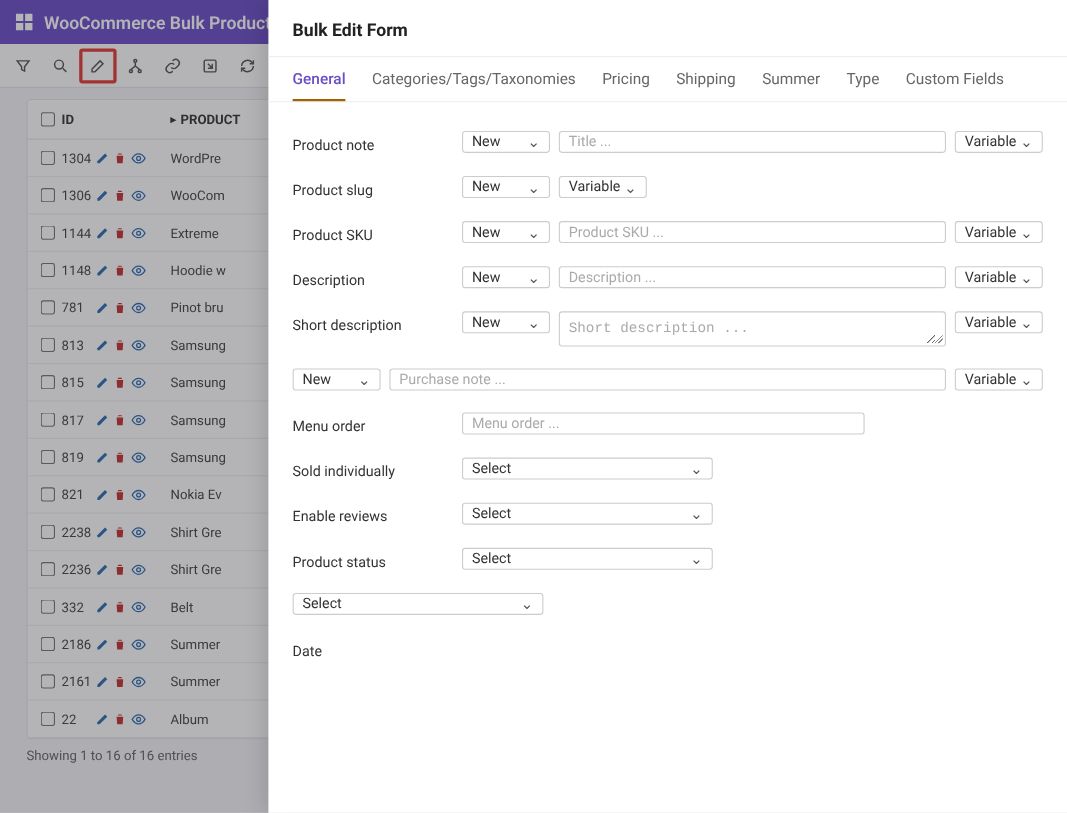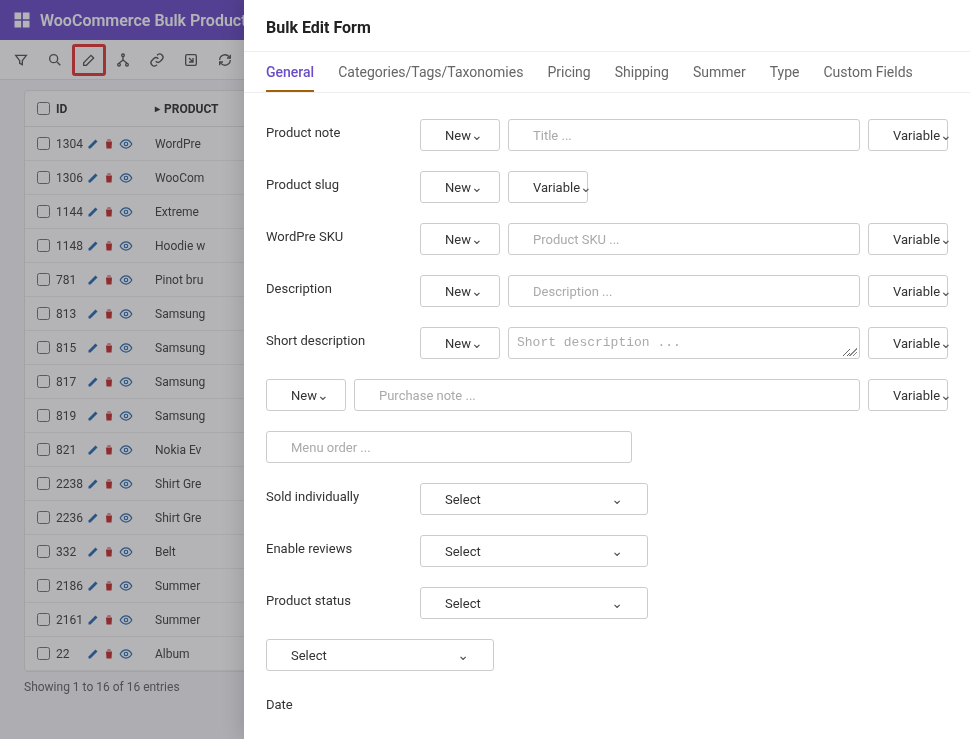--- a/index.html
+++ b/index.html
@@ -144,24 +144,24 @@
     .form-controls {
       flex: 1;
       display: flex;
       gap: 8px;
       align-items: flex-start;
     }
     .select-wrap, .input-wrap {
       border: 1px solid #ccc;
       border-radius: 3px;
       background: #fff;
-      height: 32px;
+      height: 20px;
       display: flex;
       align-items: center;
-      padding: 0 24px;
+      padding: 0 8px;
       font-size: 13px;
       color: #333;
       position: relative;
     }
     .select-wrap { justify-content: space-between; cursor: pointer; }
     .select-small { width: 80px; }
     .select-var { width: 80px; }
     .select-wide { width: 228px; }
     .input-mid { flex: 1; }
     .input-mid input, .input-mid textarea, .input-solo input {
@@ -713,21 +713,21 @@
             <span class="chevron">⌄</span>
         </div>
         <div class="select-wrap select-var">
           <span>Variable</span>
             <span class="chevron">⌄</span>
         </div>
       </div>
     </div>
 
     <div class="form-row">
-      <div class="form-label">WordPre SKU</div>
+      <div class="form-label">Product SKU</div>
       <div class="form-controls">
         <div class="select-wrap select-small">
           <span>New</span>
             <span class="chevron">⌄</span>
         </div>
         <div class="input-wrap input-mid">
           <input type="text" placeholder="Product SKU ..." style="">
         </div>
         <div class="select-wrap select-var">
           <span>Variable</span>
@@ -780,20 +780,21 @@
           <input type="text" placeholder="Purchase note ..." style="">
         </div>
         <div class="select-wrap select-var">
           <span>Variable</span>
             <span class="chevron">⌄</span>
         </div>
       </div>
     </div>
 
     <div class="form-row">
+      <div class="form-label">Menu order</div>
       <div class="form-controls">
         <div class="input-wrap input-solo">
           <input type="text" placeholder="Menu order ..." style="">
         </div>
       </div>
     </div>
 
     <div class="form-row">
       <div class="form-label">Sold individually</div>
       <div class="form-controls">

